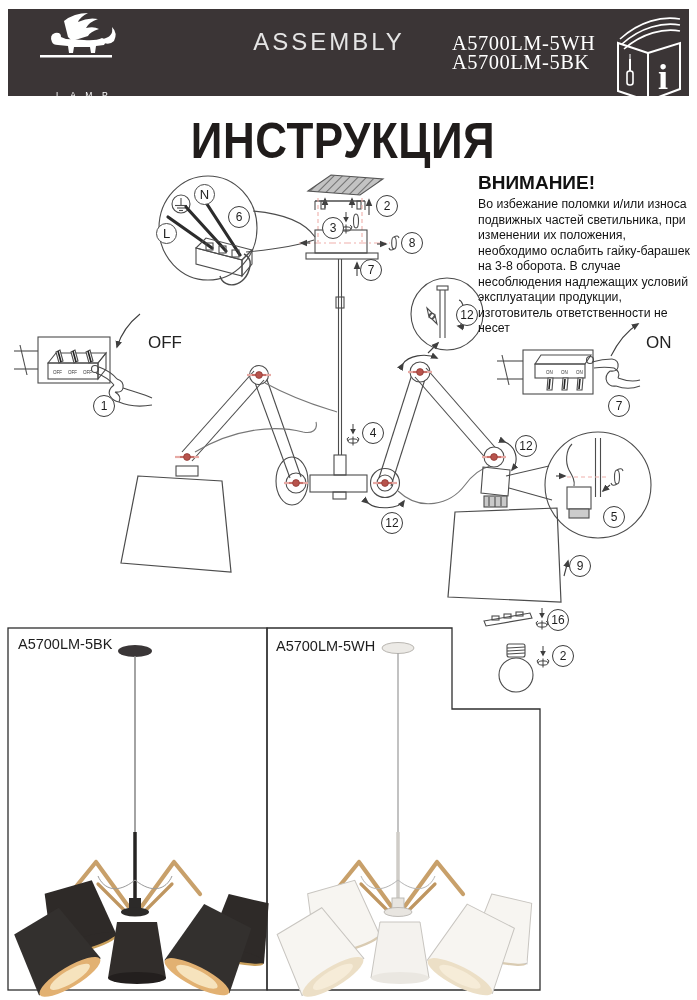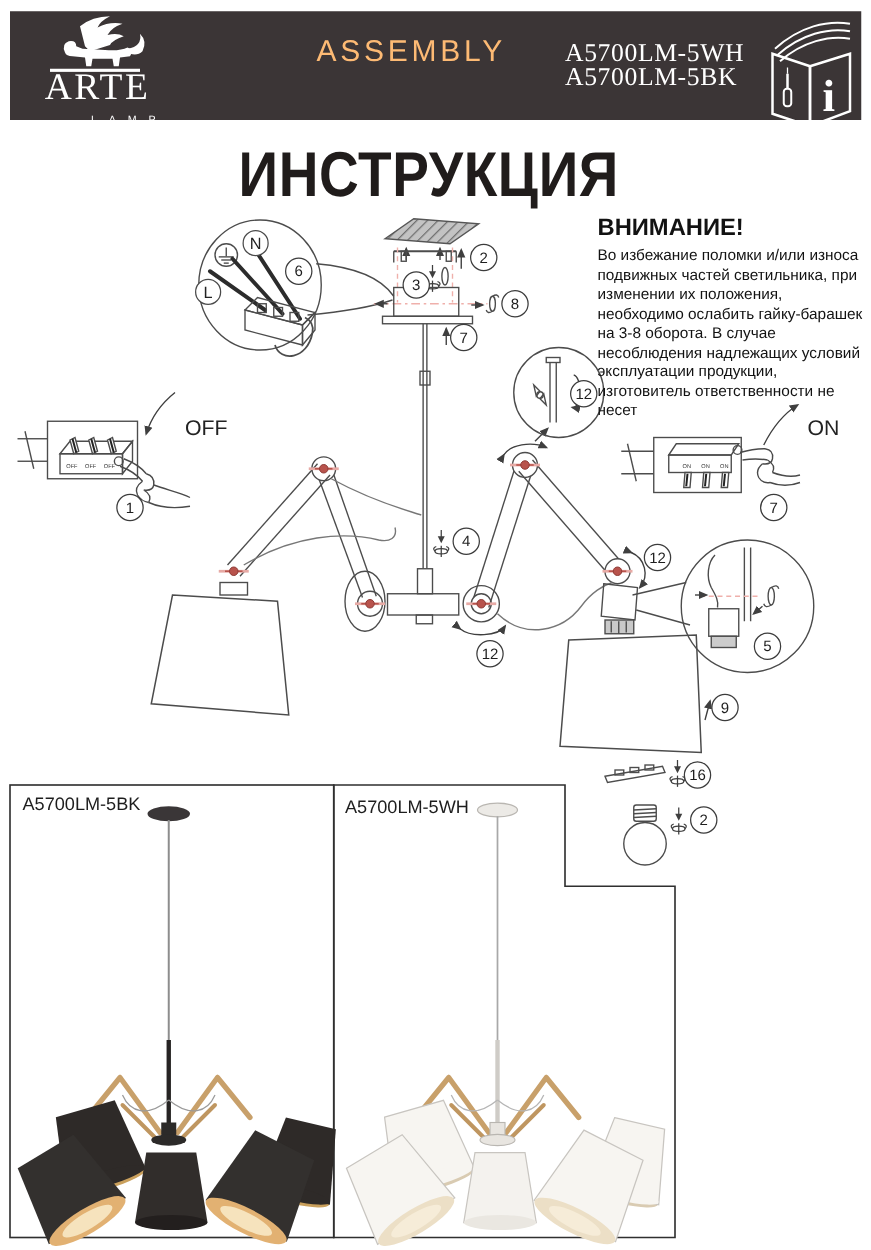--- a/index.html
+++ b/index.html
@@ -5,23 +5,23 @@
   html,body { margin:0; padding:0; background:#fff; }
   .page { position:relative; width:697px; height:1000px; background:#fff;
           font-family:"Liberation Sans", sans-serif; overflow:hidden; color:#222; }
   .art  { position:absolute; left:0; top:0; }
 
   
   .hdr { position:absolute; left:8px; top:9px; width:681px; height:87px; background:#3b3536; }
   .logo-svg { position:absolute; left:14px; top:2px; }
   .brand-name { position:absolute; left:18px; top:44px; width:104px; text-align:center;
                 font-family:"Liberation Serif", serif; font-size:30px; letter-spacing:2px; color:#fff; }
-  .brand-word { position:absolute; left:22px; top:81px; width:104px; text-align:right;
+  .brand-word { position:absolute; left:22px; top:81px; width:104px; text-align:center;
                 font-size:8.5px; letter-spacing:9.5px; padding-left:9px; box-sizing:border-box; color:#fff; }
-  .hdr-title { position:absolute; left:214px; top:20px; width:214px; text-align:center; color:#fdba74;
+  .hdr-title { position:absolute; left:214px; top:20px; width:214px; text-align:center; color:#e5e5e5;
                font-size:24px; line-height:26px; letter-spacing:3px; font-weight:400; }
   .models { position:absolute; left:444px; top:25px; width:156px; color:#fff;
             font-family:"Liberation Serif", serif; font-size:20.5px; line-height:19px; letter-spacing:0.5px; }
   .book-svg { position:absolute; left:598px; top:4px; }
 
   .main-title { position:absolute; left:93px; top:112px; width:500px; text-align:center;
                 font-size:44px; font-weight:700; color:#201c1b; letter-spacing:0.5px;
                 transform:scaleY(1.15); transform-origin:50% 0; }
 
   .warning { position:absolute; left:478px; top:172px; width:219px; color:#121212; }
@@ -353,21 +353,20 @@
     </g>
   </svg>
 
   <header class="hdr">
     <svg class="logo-svg" width="104" height="50" viewBox="0 0 104 50">
       <path d="M 46,26 L 42,10 Q 52,2 66,2 Q 58,6 56,11 Q 66,6 76,8 Q 67,11 64,17 Q 72,15 77,18 Q 68,21 66,25 L 50,30 Z" fill="#fff"></path>
       <path d="M 30,31 Q 27,24 33,22 Q 39,21 39,26 L 44,28 L 62,29 Q 74,30 80,27 Q 86,29 82,34 L 74,35 L 73,42 L 69,42 L 68,36 L 52,36 L 51,42 L 47,42 L 46,35 L 36,34 Q 31,34 30,31 Z" fill="#fff"></path>
       <path d="M 80,28 Q 92,26 90,16 Q 96,22 92,30 Q 88,34 82,32 Z" fill="#fff"></path>
       <rect x="18" y="44" width="72" height="2.5" fill="#fff"></rect>
     </svg>
-    <div class="brand-name">ARTE</div>
     <div class="brand-word">LAMP</div>
     <div class="hdr-title">
       <div>ASSEMBLY</div>
     </div>
     <div class="models">
       <div>A5700LM-5WH</div>
       <div>A5700LM-5BK</div>
     </div>
     <svg class="book-svg" width="86" height="92" viewBox="0 0 86 92">
       <g stroke="#fff" fill="none" stroke-width="1.6">

